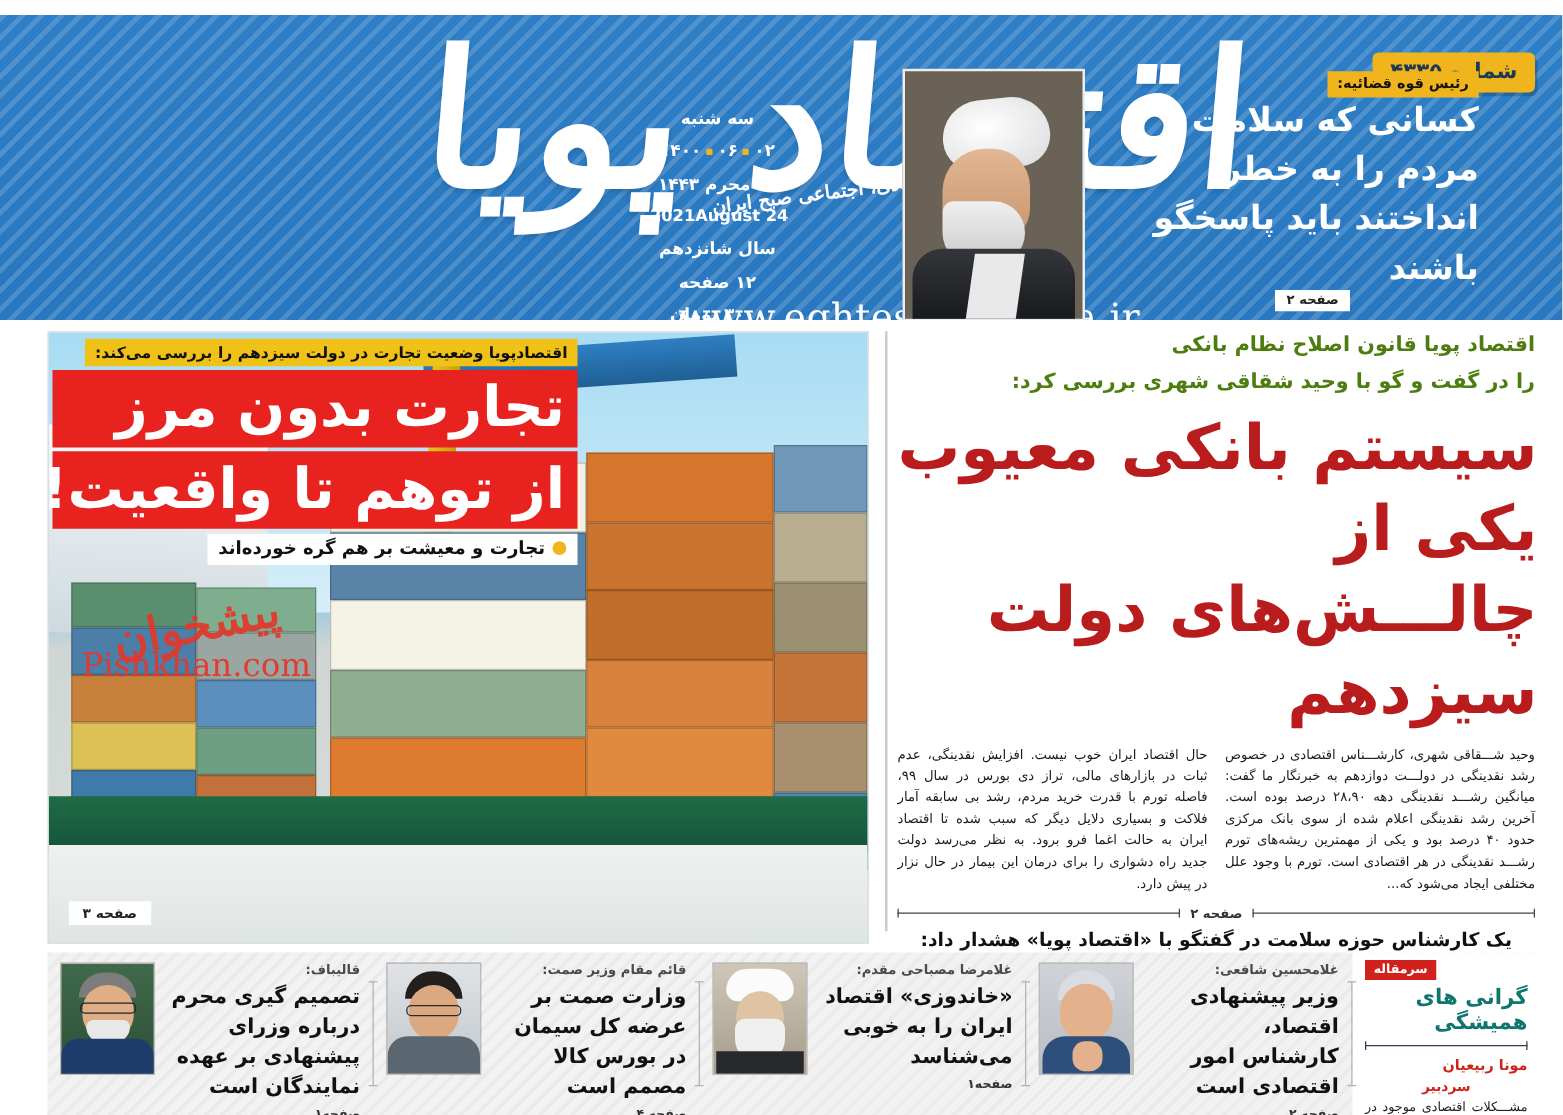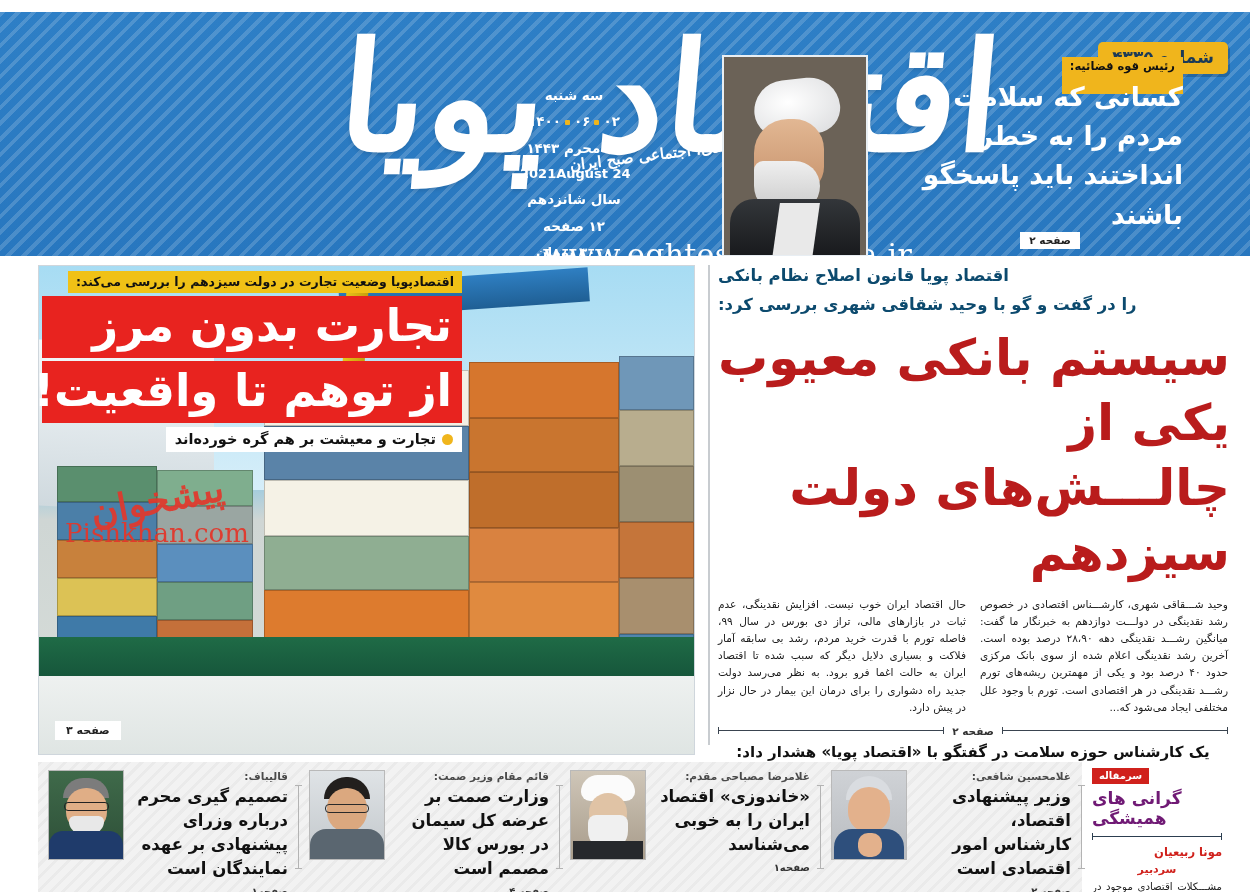--- a/index.html
+++ b/index.html
@@ -62,21 +62,21 @@
     vertical-align:middle;margin:0 4px;border-radius:1px;}
 
   
   .topnews{
     position:absolute;left:722px;top:43px;width:508px;height:200px;
     direction:rtl;
   }
   .topnews .kicker{
     position:absolute;right:47px;top:2px;
     background:#f0b51c;color:#111;font-size:11.5px;font-weight:bold;
-    padding:2px 8px 21px 8px;white-space:nowrap;
+    padding:2px 8px 5px 8px;white-space:nowrap;
   }
   .topnews .headline{
     position:absolute;right:47px;top:22px;width:300px;
     text-align:right;color:#ffffff;font-weight:bold;
     font-size:26.5px;line-height:1.48;
     font-family:"DejaVu Sans","Liberation Sans",sans-serif;
   }
   .topnews .pagetag{
     position:absolute;right:150px;bottom:6px;
     background:#ffffff;color:#222;font-size:10.5px;font-weight:bold;
@@ -150,22 +150,22 @@
     display:inline-block;background:#ffffff;color:#111;font-weight:bold;
     font-size:14.5px;padding:4px 9px 5px 9px;margin-top:4px;white-space:nowrap;
   }
   .redbox .sub .bullet{display:inline-block;width:11px;height:11px;background:#f0b51c;
     border-radius:50%;margin-left:6px;vertical-align:-1px;}
 
   
   .rightcol{position:absolute;right:18px;top:0;width:518px;direction:rtl;}
   .vdivider{position:absolute;right:540px;top:3px;width:2px;height:480px;background:#c8ccd0;}
   .r-kicker{
-    text-align:left;font-size:16.5px;font-weight:bold;line-height:1.75;
-    color:#0c4a6e;margin:0 4px 6px 4px;
+    text-align:right;font-size:16.5px;font-weight:bold;line-height:1.75;
+    color:#4d7c0f;margin:0 4px 6px 4px;
   }
   .r-headline{
     text-align:right;font-weight:bold;color:#b91c1c;
     font-size:50px;line-height:1.30;margin:2px 2px 10px 2px;
   }
   .r-body{display:flex;gap:14px;direction:rtl;margin:0 4px;}
   .r-body p{
     flex:1;margin:0;font-size:10.6px;line-height:1.62;text-align:justify;color:#1b1b1b;
   }
   .sep{
@@ -195,21 +195,21 @@
   .bcell .bpage{font-size:10px;font-weight:bold;color:#333;margin-top:5px;text-align:right;}
   .bthumb{width:74px;height:88px;border:1px solid #b9b9b9;background:#cdc7bf;overflow:hidden;position:relative;flex:0 0 auto;}
   .bsep{width:1px;height:84px;background:#b3b3b3;position:relative;align-self:center;flex:0 0 auto;}
   .bsep::before{content:"";position:absolute;left:-3px;top:0;width:7px;height:1px;background:#b3b3b3;}
   .bsep::after{content:"";position:absolute;left:-3px;bottom:0;width:7px;height:1px;background:#b3b3b3;}
 
   
   .edit-cell{width:150px;background:#fff;}
   .edit-tag{position:absolute;left:10px;top:6px;background:#d0211c;color:#fff;
     font-size:10px;font-weight:bold;padding:2px 7px 3px 7px;}
-  .edit-title{font-size:17px;font-weight:bold;text-align:left;margin-top:18px;color:#701a75;}
+  .edit-title{font-size:17px;font-weight:bold;text-align:right;margin-top:18px;color:#0f766e;}
   .edit-rule{height:1px;background:#2c3e50;margin:8px 0 6px 0;position:relative;}
   .edit-rule::before{content:"";position:absolute;right:0;top:-3px;width:1px;height:7px;background:#2c3e50;}
   .edit-rule::after{content:"";position:absolute;left:0;top:-3px;width:1px;height:7px;background:#2c3e50;}
   .edit-author{font-size:11.5px;font-weight:bold;color:#d0211c;text-align:right;line-height:1.7;}
   .edit-role{font-size:11px;font-weight:bold;color:#d0211c;text-align:center;}
   .edit-body{font-size:10.2px;line-height:1.62;text-align:justify;color:#222;margin-top:3px;}
 
   
   .pt{position:absolute;inset:0;}
   .p-shafei{background:linear-gradient(180deg,#cfd2d6,#b9bcc0);}

